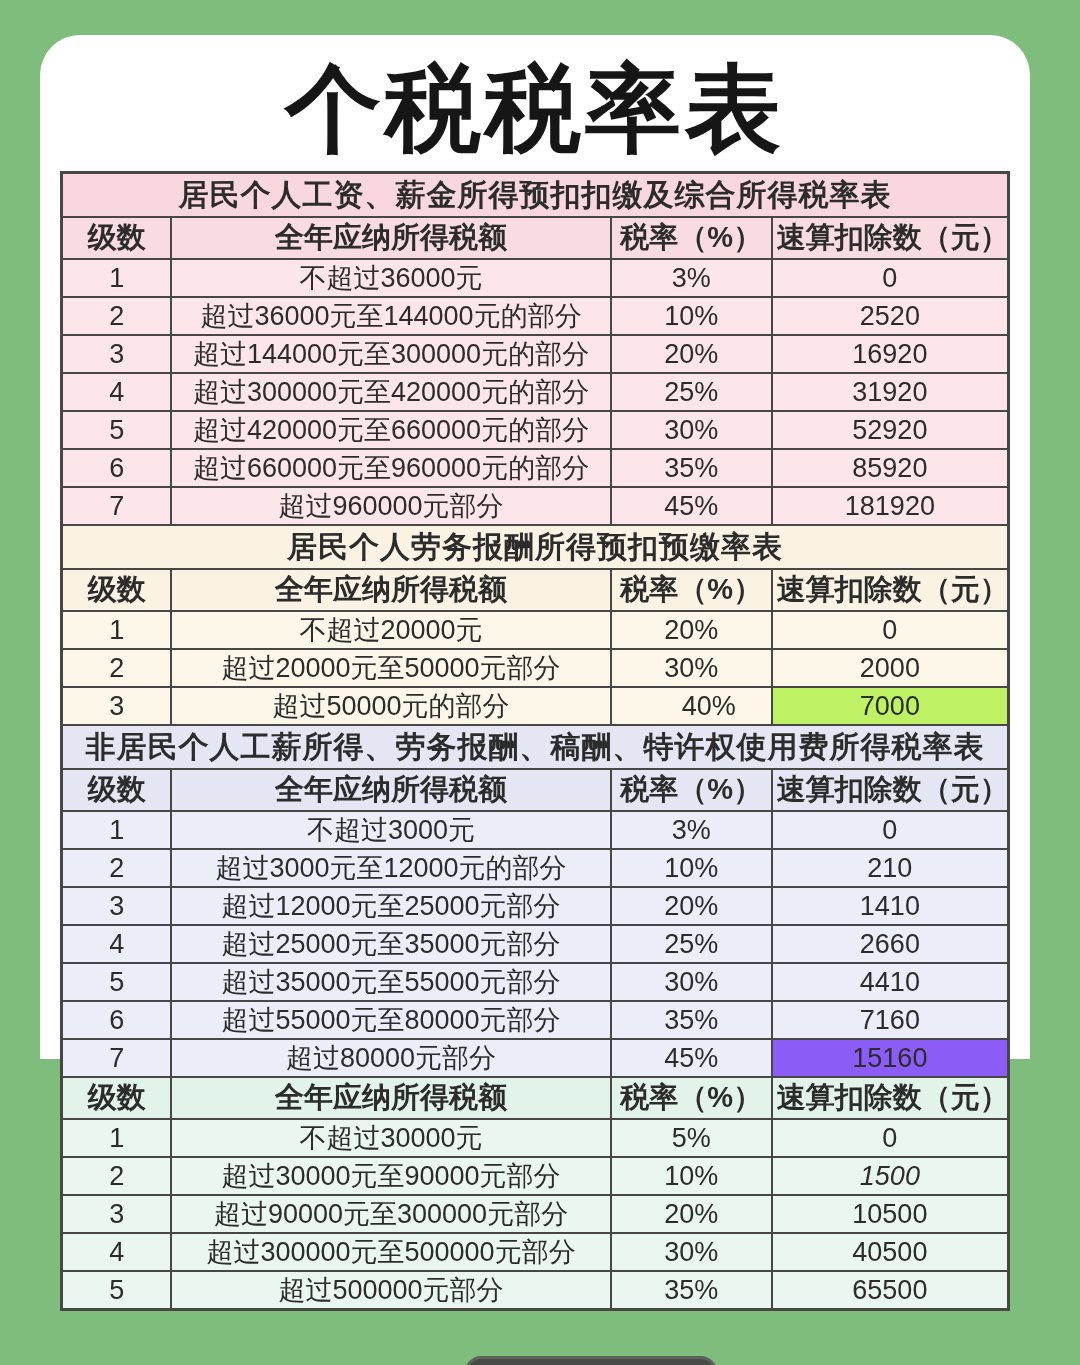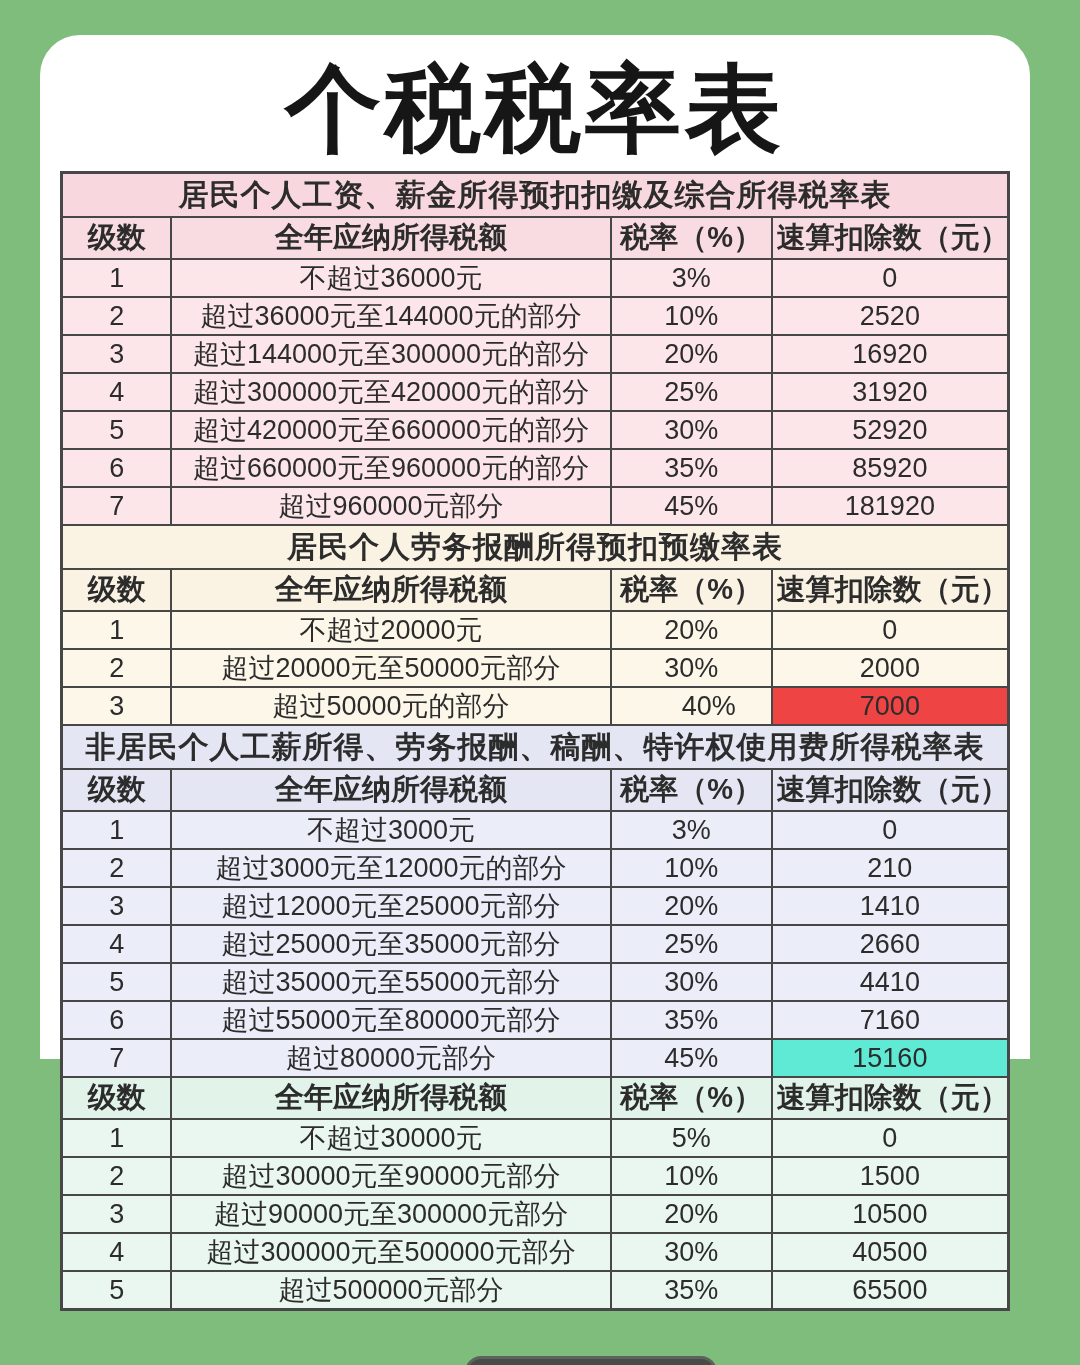--- a/index.html
+++ b/index.html
@@ -165,21 +165,21 @@
           <tr>
             <td class="data-cell" style="background: rgb(253, 247, 233);">2</td>
             <td class="data-cell" style="background: rgb(253, 247, 233);">超过20000元至50000元部分</td>
             <td class="data-cell" style="background: rgb(253, 247, 233);">30%</td>
             <td class="data-cell" style="background: rgb(253, 247, 233);">2000</td>
           </tr>
           <tr>
             <td class="data-cell" style="background: rgb(253, 247, 233);">3</td>
             <td class="data-cell" style="background: rgb(253, 247, 233);">超过50000元的部分</td>
             <td class="data-cell" style="background: rgb(253, 247, 233); padding-left: 39px;">40%</td>
-            <td class="data-cell" style="background: #ef4444; margin-top: 40px;">7000</td>
+            <td class="data-cell" style="background: #bef264; margin-top: 40px;">7000</td>
           </tr>
           <tr>
             <td colspan="4" class="section-title" style="background: rgb(228, 231, 243); margin-top: 44px;">非居民个人工薪所得、劳务报酬、稿酬、特许权使用费所得税率表</td>
           </tr>
           <tr>
             <th class="col-header" style="background: rgb(228, 231, 243);">级数</th>
             <th class="col-header" style="background: rgb(228, 231, 243);">全年应纳所得税额</th>
             <th class="col-header" style="background: rgb(228, 231, 243);">税率（%）</th>
             <th class="col-header" style="background: rgb(228, 231, 243);">速算扣除数（元）</th>
           </tr>
@@ -216,39 +216,39 @@
           <tr>
             <td class="data-cell" style="background: rgb(235, 238, 248);">6</td>
             <td class="data-cell" style="background: rgb(235, 238, 248);">超过55000元至80000元部分</td>
             <td class="data-cell" style="background: rgb(235, 238, 248);">35%</td>
             <td class="data-cell" style="background: rgb(235, 238, 248);">7160</td>
           </tr>
           <tr>
             <td class="data-cell" style="background: rgb(235, 238, 248);">7</td>
             <td class="data-cell" style="background: rgb(235, 238, 248);">超过80000元部分</td>
             <td class="data-cell" style="background: rgb(235, 238, 248);">45%</td>
-            <td class="data-cell" style="background: #5eead4; margin-top: 42px;">15160</td>
+            <td class="data-cell" style="background: #8b5cf6; margin-top: 42px;">15160</td>
           </tr>
           <tr>
             <th class="col-header" style="background: rgb(226, 244, 233);">级数</th>
             <th class="col-header" style="background: rgb(226, 244, 233);">全年应纳所得税额</th>
             <th class="col-header" style="background: rgb(226, 244, 233);">税率（%）</th>
             <th class="col-header" style="background: rgb(226, 244, 233);">速算扣除数（元）</th>
           </tr>
           <tr>
             <td class="data-cell" style="background: rgb(234, 247, 240);">1</td>
             <td class="data-cell" style="background: rgb(234, 247, 240);">不超过30000元</td>
             <td class="data-cell" style="background: rgb(234, 247, 240);">5%</td>
             <td class="data-cell" style="background: rgb(234, 247, 240);">0</td>
           </tr>
           <tr>
             <td class="data-cell" style="background: rgb(234, 247, 240);">2</td>
             <td class="data-cell" style="background: rgb(234, 247, 240);">超过30000元至90000元部分</td>
             <td class="data-cell" style="background: rgb(234, 247, 240);">10%</td>
-            <td class="data-cell" style="background: rgb(234, 247, 240);">1500</td>
+            <td class="data-cell" style="background: rgb(234, 247, 240); font-style: italic;">1500</td>
           </tr>
           <tr>
             <td class="data-cell" style="background: rgb(234, 247, 240);">3</td>
             <td class="data-cell" style="background: rgb(234, 247, 240); margin-top: 47px;">超过90000元至300000元部分</td>
             <td class="data-cell" style="background: rgb(234, 247, 240);">20%</td>
             <td class="data-cell" style="background: rgb(234, 247, 240);">10500</td>
           </tr>
           <tr>
             <td class="data-cell" style="background: rgb(234, 247, 240);">4</td>
             <td class="data-cell" style="background: rgb(234, 247, 240);">超过300000元至500000元部分</td>

